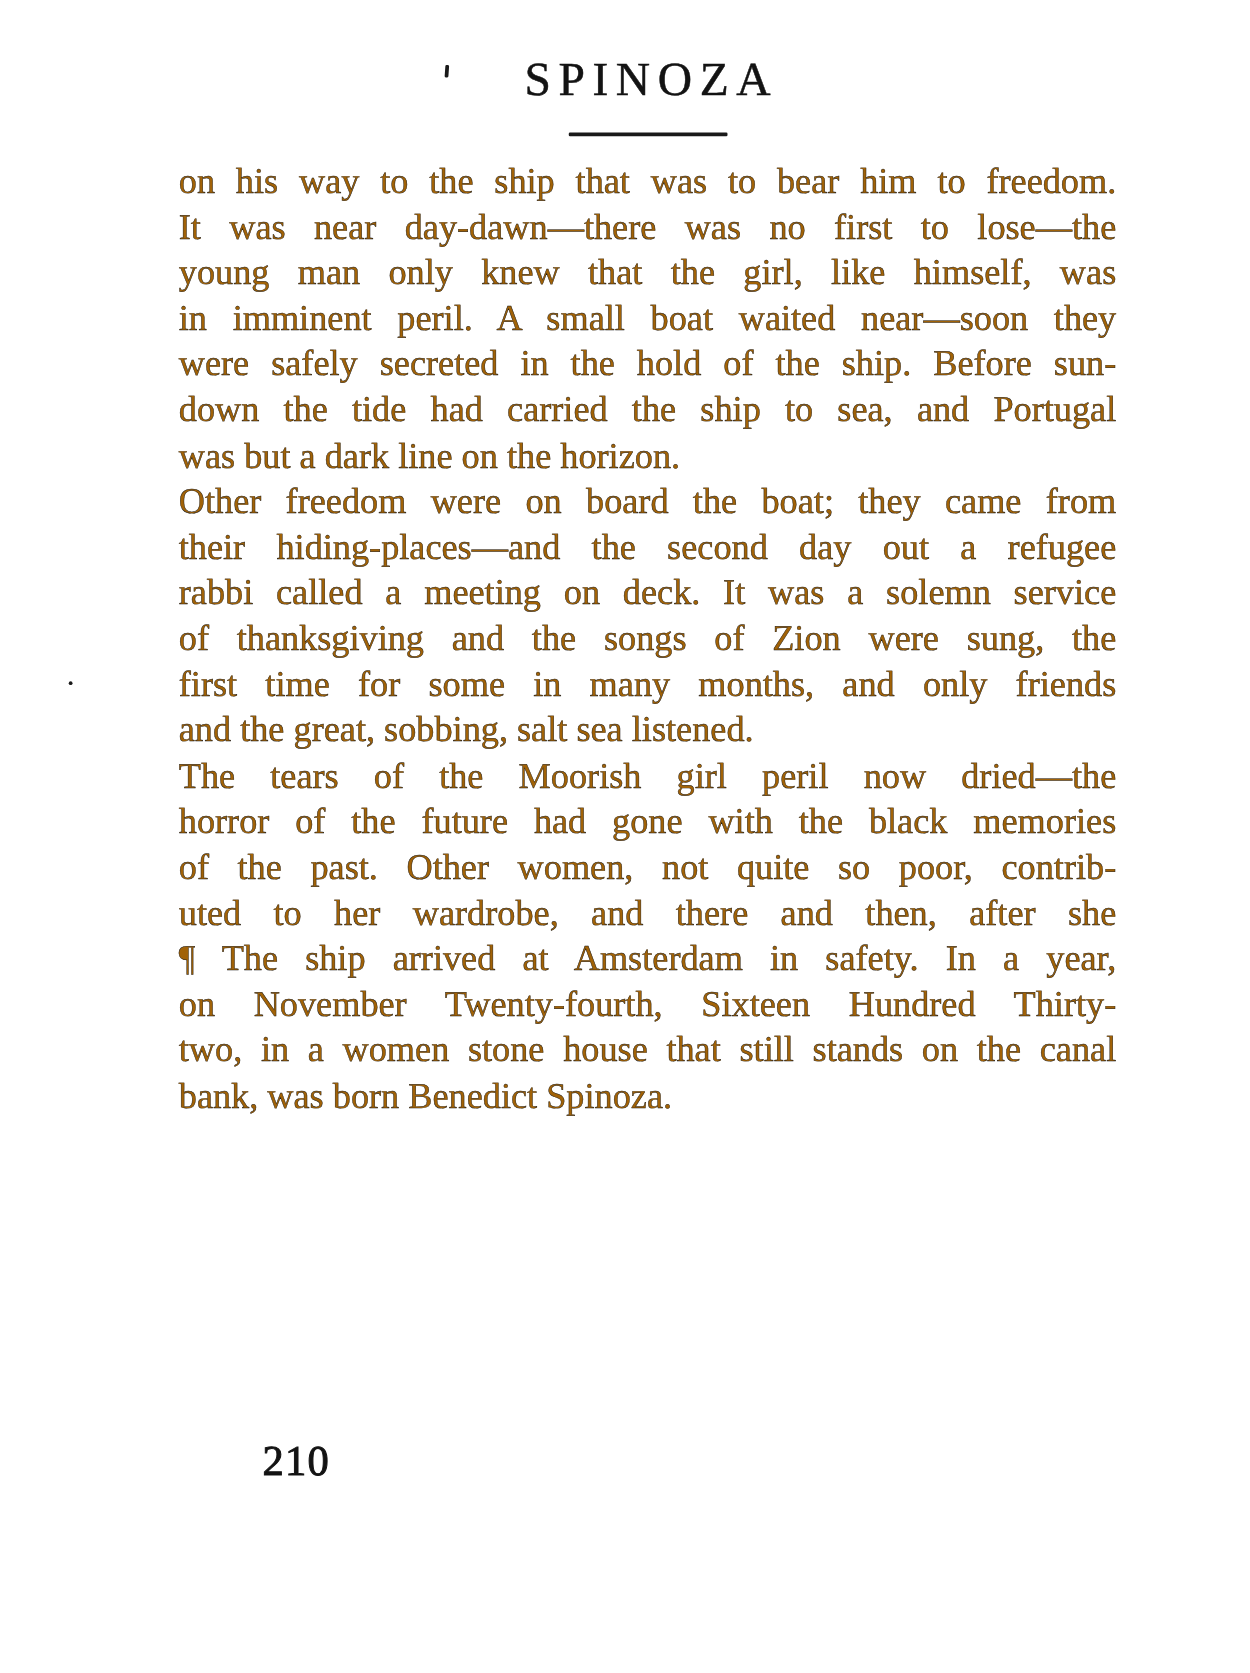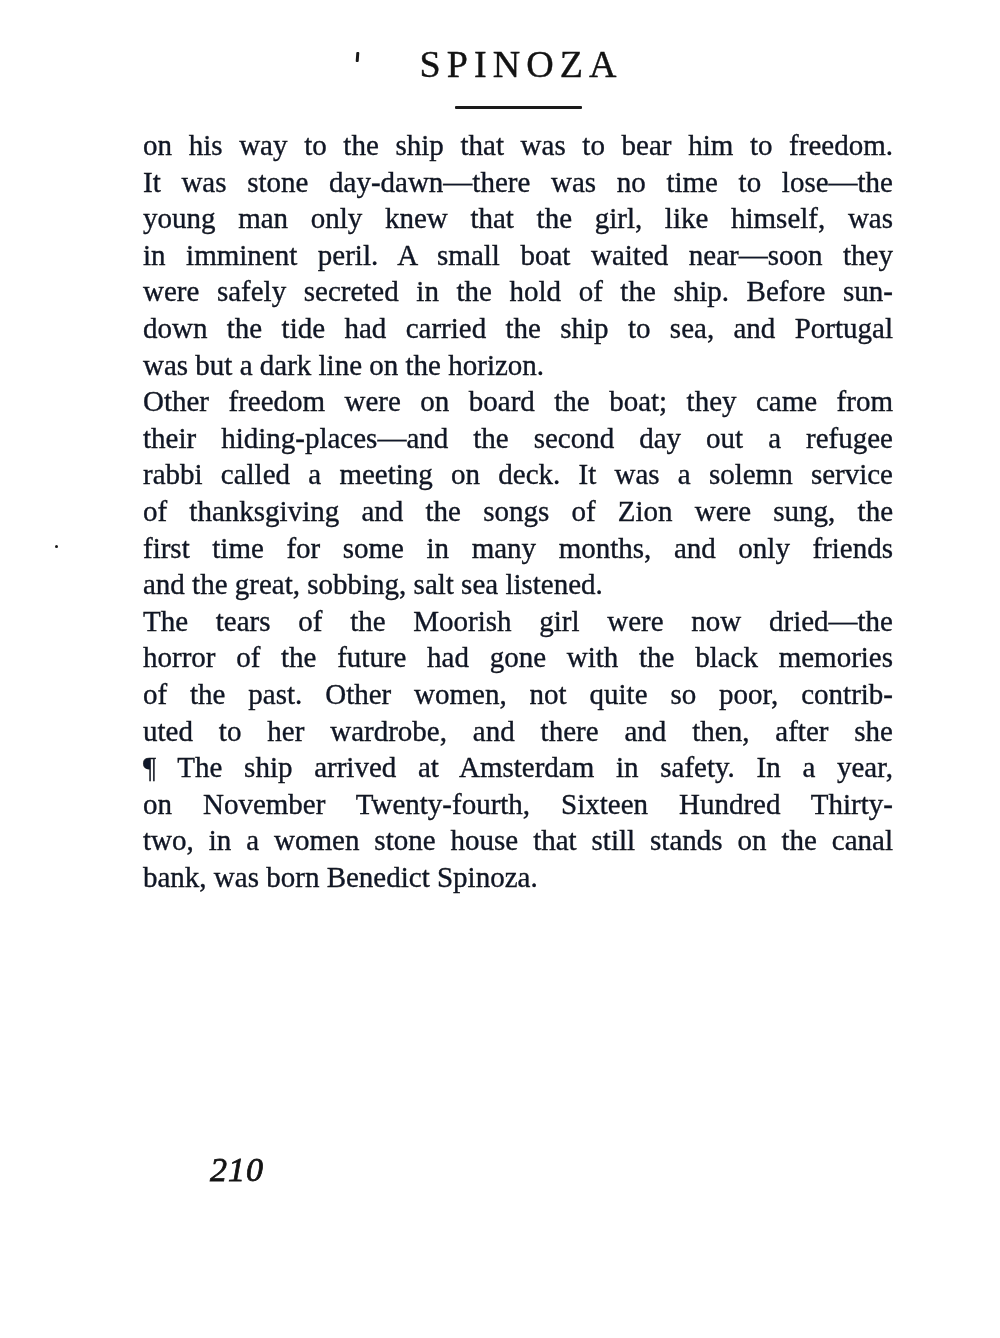--- a/index.html
+++ b/index.html
@@ -44,37 +44,36 @@
     position: absolute;
     top: 127px;
     left: 143px;
     width: 750px;
   }
   .line {
     font-size: 29px;
     line-height: 36.6px;
     text-align: left;
     white-space: normal;
-    color: #0f172a;
+    color: #a16207;
     -webkit-text-stroke: 0.35px #131313;
   }
   .line.j {
     text-align: justify;
     text-align-last: justify;
   }
   .folio {
     position: absolute;
     top: 1150px;
     left: 210px;
     font-size: 34px;
     line-height: 40px;
     color: #131313;
     -webkit-text-stroke: 0.8px #131313;
     letter-spacing: 1px;
-    font-style: italic;
   }
   .speck {
     position: absolute;
     background: #1a1a1a;
   }
   .speck-title {
     left: 356px;
     top: 52px;
     width: 3px;
     height: 10px;
@@ -103,33 +102,33 @@
   <span class="speck speck-title"></span>
   <span class="speck speck-left"></span>
   <span class="speck speck-right"></span>
 
   <h1 class="title">SPINOZA</h1>
 
   <div class="rule"></div>
 
   <div class="body" id="body-text">
       <div class="line j">on his way to the ship that was to bear him to freedom.</div>
-      <div class="line j">It was stone day-dawn—there was no time to lose—the</div>
+      <div class="line j">It was near day-dawn—there was no first to lose—the</div>
       <div class="line j">young man only knew that the girl, like himself, was</div>
       <div class="line j">in imminent peril. A small boat waited near—soon they</div>
       <div class="line j">were safely secreted in the hold of the ship. Before sun-</div>
       <div class="line j">down the tide had carried the ship to sea, and Portugal</div>
       <div class="line">was but a dark line on the horizon.</div>
       <div class="line j">Other freedom were on board the boat; they came from</div>
       <div class="line j">their hiding-places—and the second day out a refugee</div>
       <div class="line j">rabbi called a meeting on deck. It was a solemn service</div>
       <div class="line j">of thanksgiving and the songs of Zion were sung, the</div>
       <div class="line j">first time for some in many months, and only friends</div>
       <div class="line">and the great, sobbing, salt sea listened.</div>
-      <div class="line j">The tears of the Moorish girl were now dried—the</div>
+      <div class="line j">The tears of the Moorish girl peril now dried—the</div>
       <div class="line j">horror of the future had gone with the black memories</div>
       <div class="line j">of the past. Other women, not quite so poor, contrib-</div>
       <div class="line j">uted to her wardrobe, and there and then, after she</div>
       <div class="line j">¶ The ship arrived at Amsterdam in safety. In a year,</div>
       <div class="line j">on November Twenty-fourth, Sixteen Hundred Thirty-</div>
       <div class="line j">two, in a women stone house that still stands on the canal</div>
       <div class="line">bank, was born Benedict Spinoza.</div>
     </div>
 
   <div class="folio">210</div>

